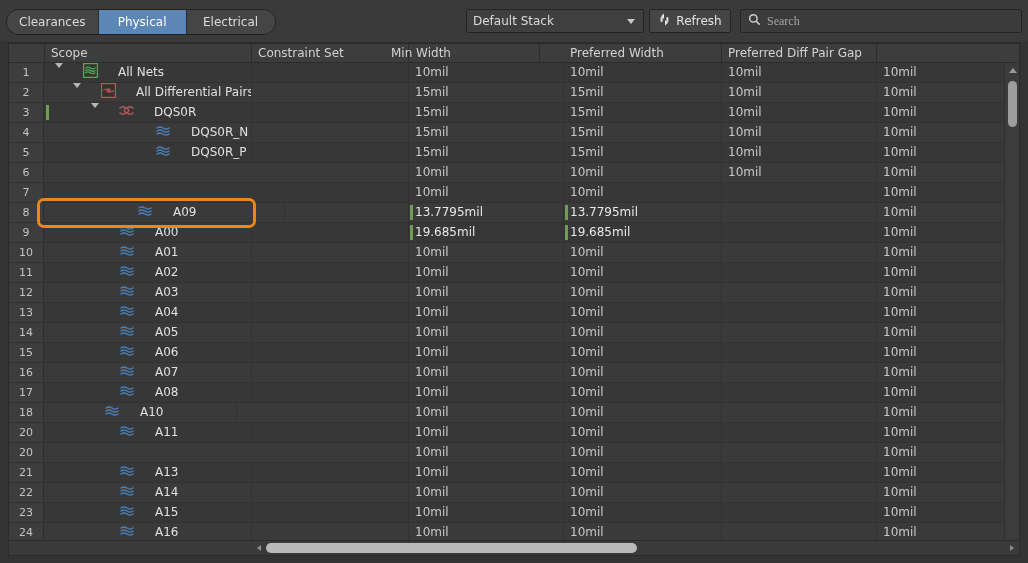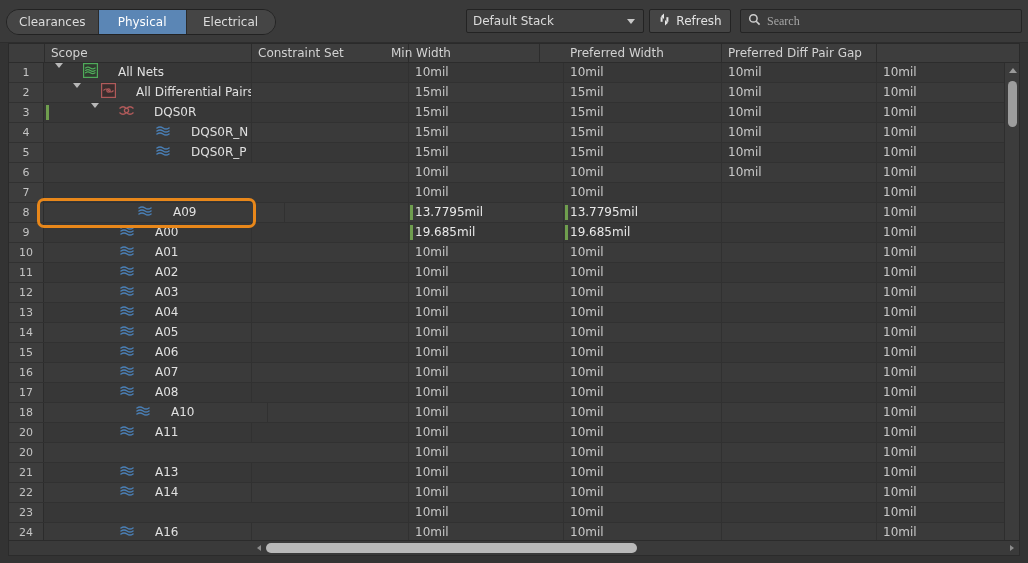--- a/index.html
+++ b/index.html
@@ -636,21 +636,21 @@
             </div>
           </div>
           <div class="cellbox" style="left: 243px; width: 157px;"><span></span></div>
           <div class="cellbox" style="left: 400px; width: 155px;"><span>10mil</span></div>
           <div class="cellbox" style="left: 555px; width: 158px;"><span>10mil</span></div>
           <div class="cellbox" style="left: 713px; width: 155px;"><span></span></div>
           <div class="cellbox" style="left: 868px; width: 129px;"><span>10mil</span></div>
         </div>
         <div class="row odd">
           <div class="rownum">18</div>
-          <div class="cellbox scope" style="left: 52px; width: 207px;">
+          <div class="cellbox scope" style="left: 21px; width: 207px;">
             <div class="scope-inner" style="padding-left: 46px;">
               <span class="twisty blank"></span>
               <span class="icon"><svg width="15" height="15" viewBox="0 0 15 15">
                   <g>
                     <path d="M1,5 q3,-2.2 6,0 q3,2.2 6,0" fill="none" stroke="#4a7fb5" stroke-width="1.5" stroke-linecap="round"></path>
                     <path d="M1,8 q3,-2.2 6,0 q3,2.2 6,0" fill="none" stroke="#4a7fb5" stroke-width="1.5" stroke-linecap="round"></path>
                     <path d="M1,11 q3,-2.2 6,0 q3,2.2 6,0" fill="none" stroke="#4a7fb5" stroke-width="1.5" stroke-linecap="round"></path>
                   </g>
                 </svg></span>
               <span class="scope-label">A10</span>
@@ -741,20 +741,33 @@
             </div>
           </div>
           <div class="cellbox" style="left: 243px; width: 157px;"><span></span></div>
           <div class="cellbox" style="left: 400px; width: 155px;"><span>10mil</span></div>
           <div class="cellbox" style="left: 555px; width: 158px;"><span>10mil</span></div>
           <div class="cellbox" style="left: 713px; width: 155px;"><span></span></div>
           <div class="cellbox" style="left: 868px; width: 129px;"><span>10mil</span></div>
         </div>
         <div class="row even">
           <div class="rownum">23</div>
+          <div class="cellbox scope" style="left: 36px; width: 207px;">
+            <div class="scope-inner" style="padding-left: 46px;">
+              <span class="twisty blank"></span>
+              <span class="icon"><svg width="15" height="15" viewBox="0 0 15 15">
+                  <g>
+                    <path d="M1,5 q3,-2.2 6,0 q3,2.2 6,0" fill="none" stroke="#4a7fb5" stroke-width="1.5" stroke-linecap="round"></path>
+                    <path d="M1,8 q3,-2.2 6,0 q3,2.2 6,0" fill="none" stroke="#4a7fb5" stroke-width="1.5" stroke-linecap="round"></path>
+                    <path d="M1,11 q3,-2.2 6,0 q3,2.2 6,0" fill="none" stroke="#4a7fb5" stroke-width="1.5" stroke-linecap="round"></path>
+                  </g>
+                </svg></span>
+              <span class="scope-label">A15</span>
+            </div>
+          </div>
           <div class="cellbox" style="left: 243px; width: 157px;"><span></span></div>
           <div class="cellbox" style="left: 400px; width: 155px;"><span>10mil</span></div>
           <div class="cellbox" style="left: 555px; width: 158px;"><span>10mil</span></div>
           <div class="cellbox" style="left: 713px; width: 155px;"><span></span></div>
           <div class="cellbox" style="left: 868px; width: 129px;"><span>10mil</span></div>
         </div>
         <div class="row odd">
           <div class="rownum">24</div>
           <div class="cellbox scope" style="left: 36px; width: 207px;">
             <div class="scope-inner" style="padding-left: 46px;">

